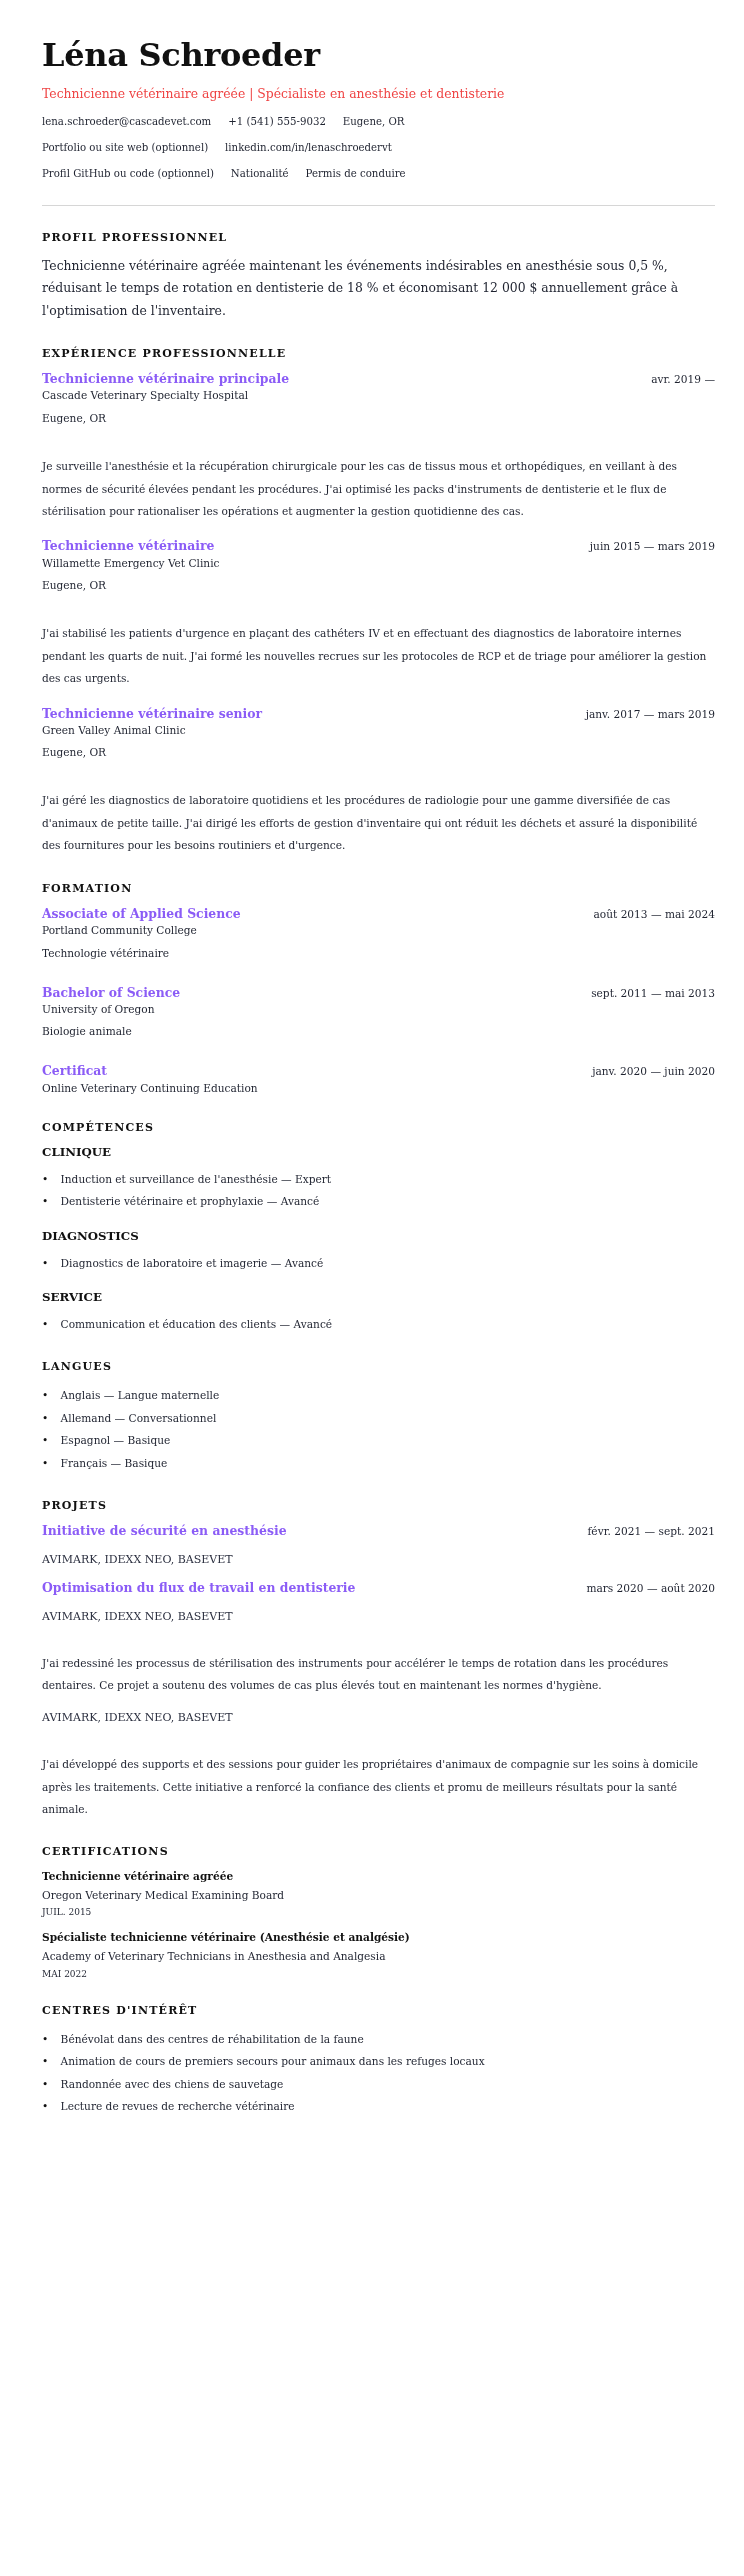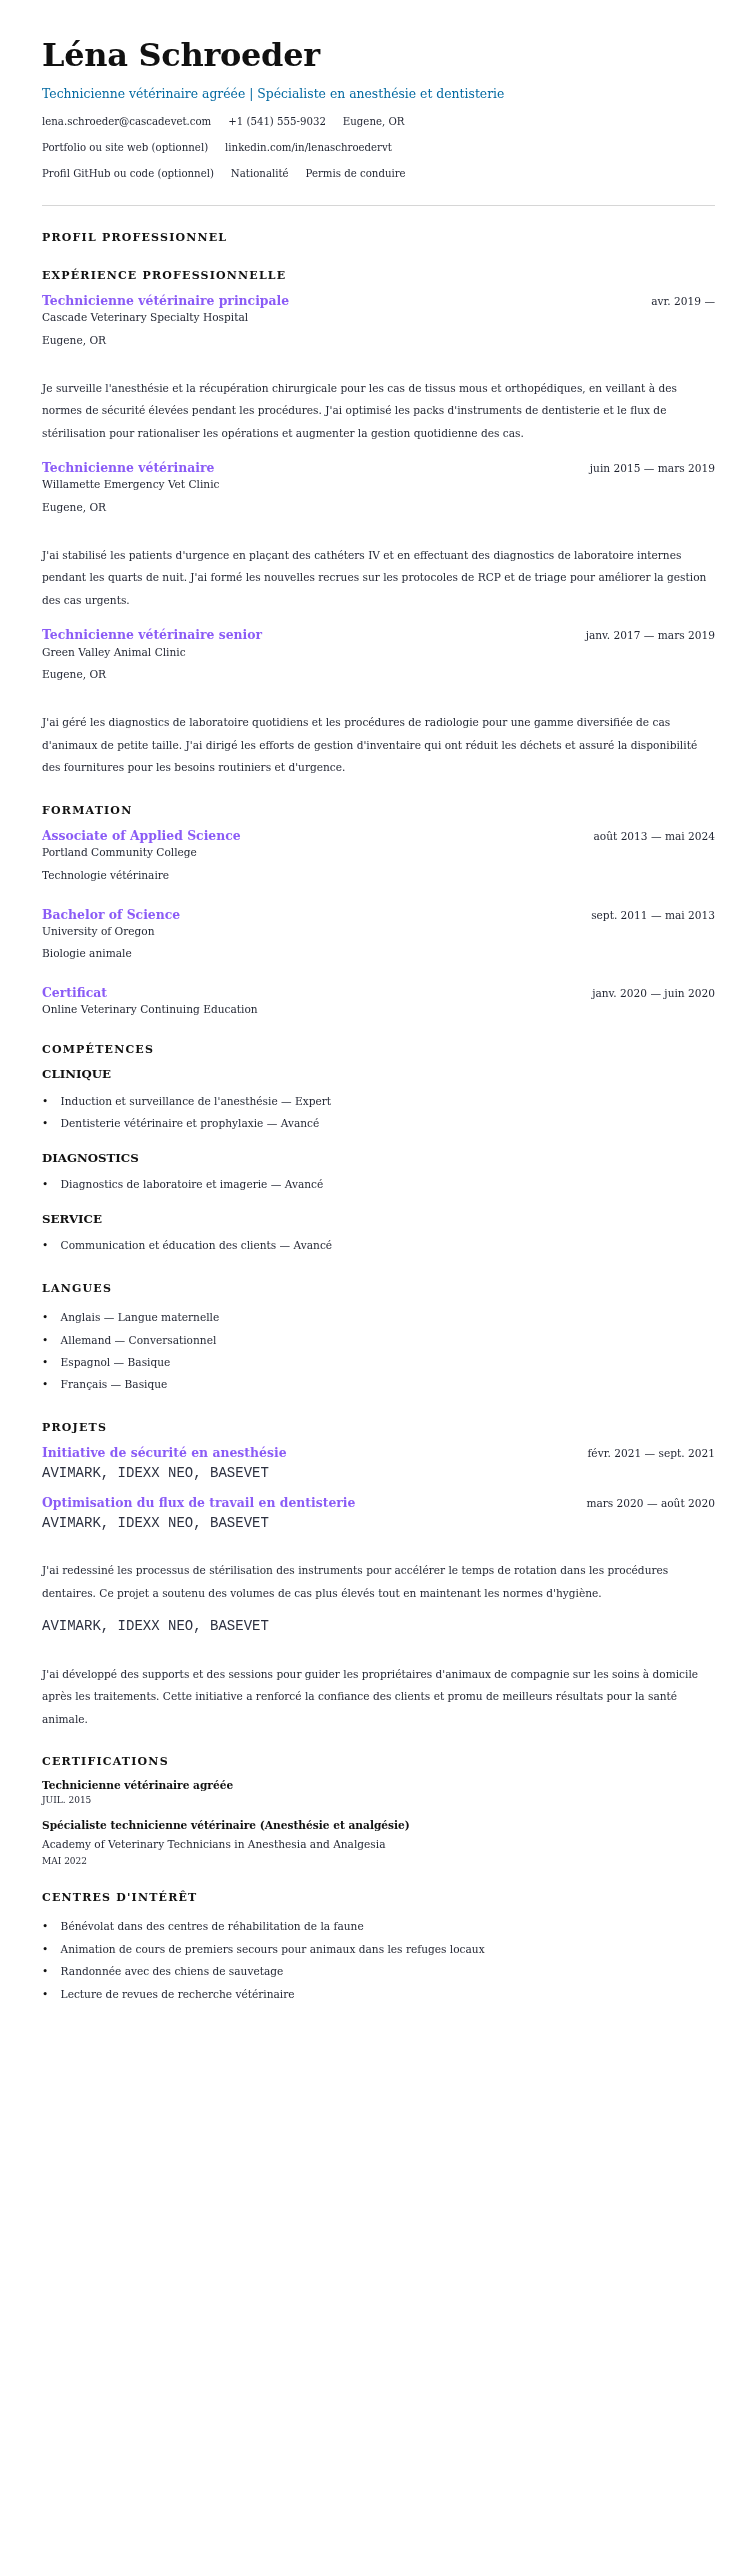--- a/index.html
+++ b/index.html
@@ -15,21 +15,21 @@
     .name {
       font-size: 32px;
       font-weight: bold;
       color: #111111;
       line-height: 1.1;
       letter-spacing: -0.3px;
     }
     .headline {
       margin-top: 12.4px;
       font-size: 12.4px;
-      color: #0369a1;
+      color: #ef4444;
       line-height: 1.3;
     }
     .contact-line {
       margin-top: 13.7px;
       font-size: 10.2px;
       line-height: 1.3;
       color: #1f2330;
     }
     .contact-line + .contact-line { margin-top: 12.4px; }
     .contact-line span { margin-right: 13.7px; }
@@ -106,24 +106,23 @@
       position: relative;
       padding-left: 18.6px;
     }
     ul.bullets li::before {
       content: "•";
       position: absolute;
       left: 0;
       color: #111111;
     }
     .proj-tech {
-      font-size: 14px;
+      font-size: 11px;
       color: #2c3040;
-      margin-top: 5px;
-      font-family: Liberation Mono, monospace;
+      margin-top: 15px;
     }
     .proj-desc {
       font-size: 10.6px;
       line-height: 2.12;
       margin-top: 28.6px;
     }
     .proj-entry { margin-bottom: 13.7px; }
     .cert-entry { margin-bottom: 13.7px; }
     .cert-title {
       font-size: 10.6px;
@@ -163,20 +162,21 @@
       <span>Profil GitHub ou code (optionnel)</span>
       <span>Nationalité</span>
       <span>Permis de conduire</span>
     </div>
   </header>
 
   <hr class="rule">
 
   <section>
     <h2 class="section-title">Profil professionnel</h2>
+    <p class="summary">Technicienne vétérinaire agréée maintenant les événements indésirables en anesthésie sous 0,5 %, réduisant le temps de rotation en dentisterie de 18 % et économisant 12 000 $ annuellement grâce à l'optimisation de l'inventaire.</p>
   </section>
 
   <section>
     <h2 class="section-title">Expérience professionnelle</h2>
 
     <div class="entry">
       <div class="entry-head">
         <div class="entry-title">Technicienne vétérinaire principale</div>
         <div class="entry-date">avr. 2019 —</div>
       </div>
@@ -290,20 +290,21 @@
       <div class="proj-tech">AVIMARK, IDEXX NEO, BASEVET</div>
       <p class="proj-desc">J'ai développé des supports et des sessions pour guider les propriétaires d'animaux de compagnie sur les soins à domicile après les traitements. Cette initiative a renforcé la confiance des clients et promu de meilleurs résultats pour la santé animale.</p>
     </div>
   </section>
 
   <section>
     <h2 class="section-title">Certifications</h2>
 
     <div class="cert-entry">
       <div class="cert-title">Technicienne vétérinaire agréée</div>
+      <div class="cert-issuer">Oregon Veterinary Medical Examining Board</div>
       <div class="cert-date">JUIL. 2015</div>
     </div>
 
     <div class="cert-entry">
       <div class="cert-title">Spécialiste technicienne vétérinaire (Anesthésie et analgésie)</div>
       <div class="cert-issuer">Academy of Veterinary Technicians in Anesthesia and Analgesia</div>
       <div class="cert-date">MAI 2022</div>
     </div>
   </section>
 

